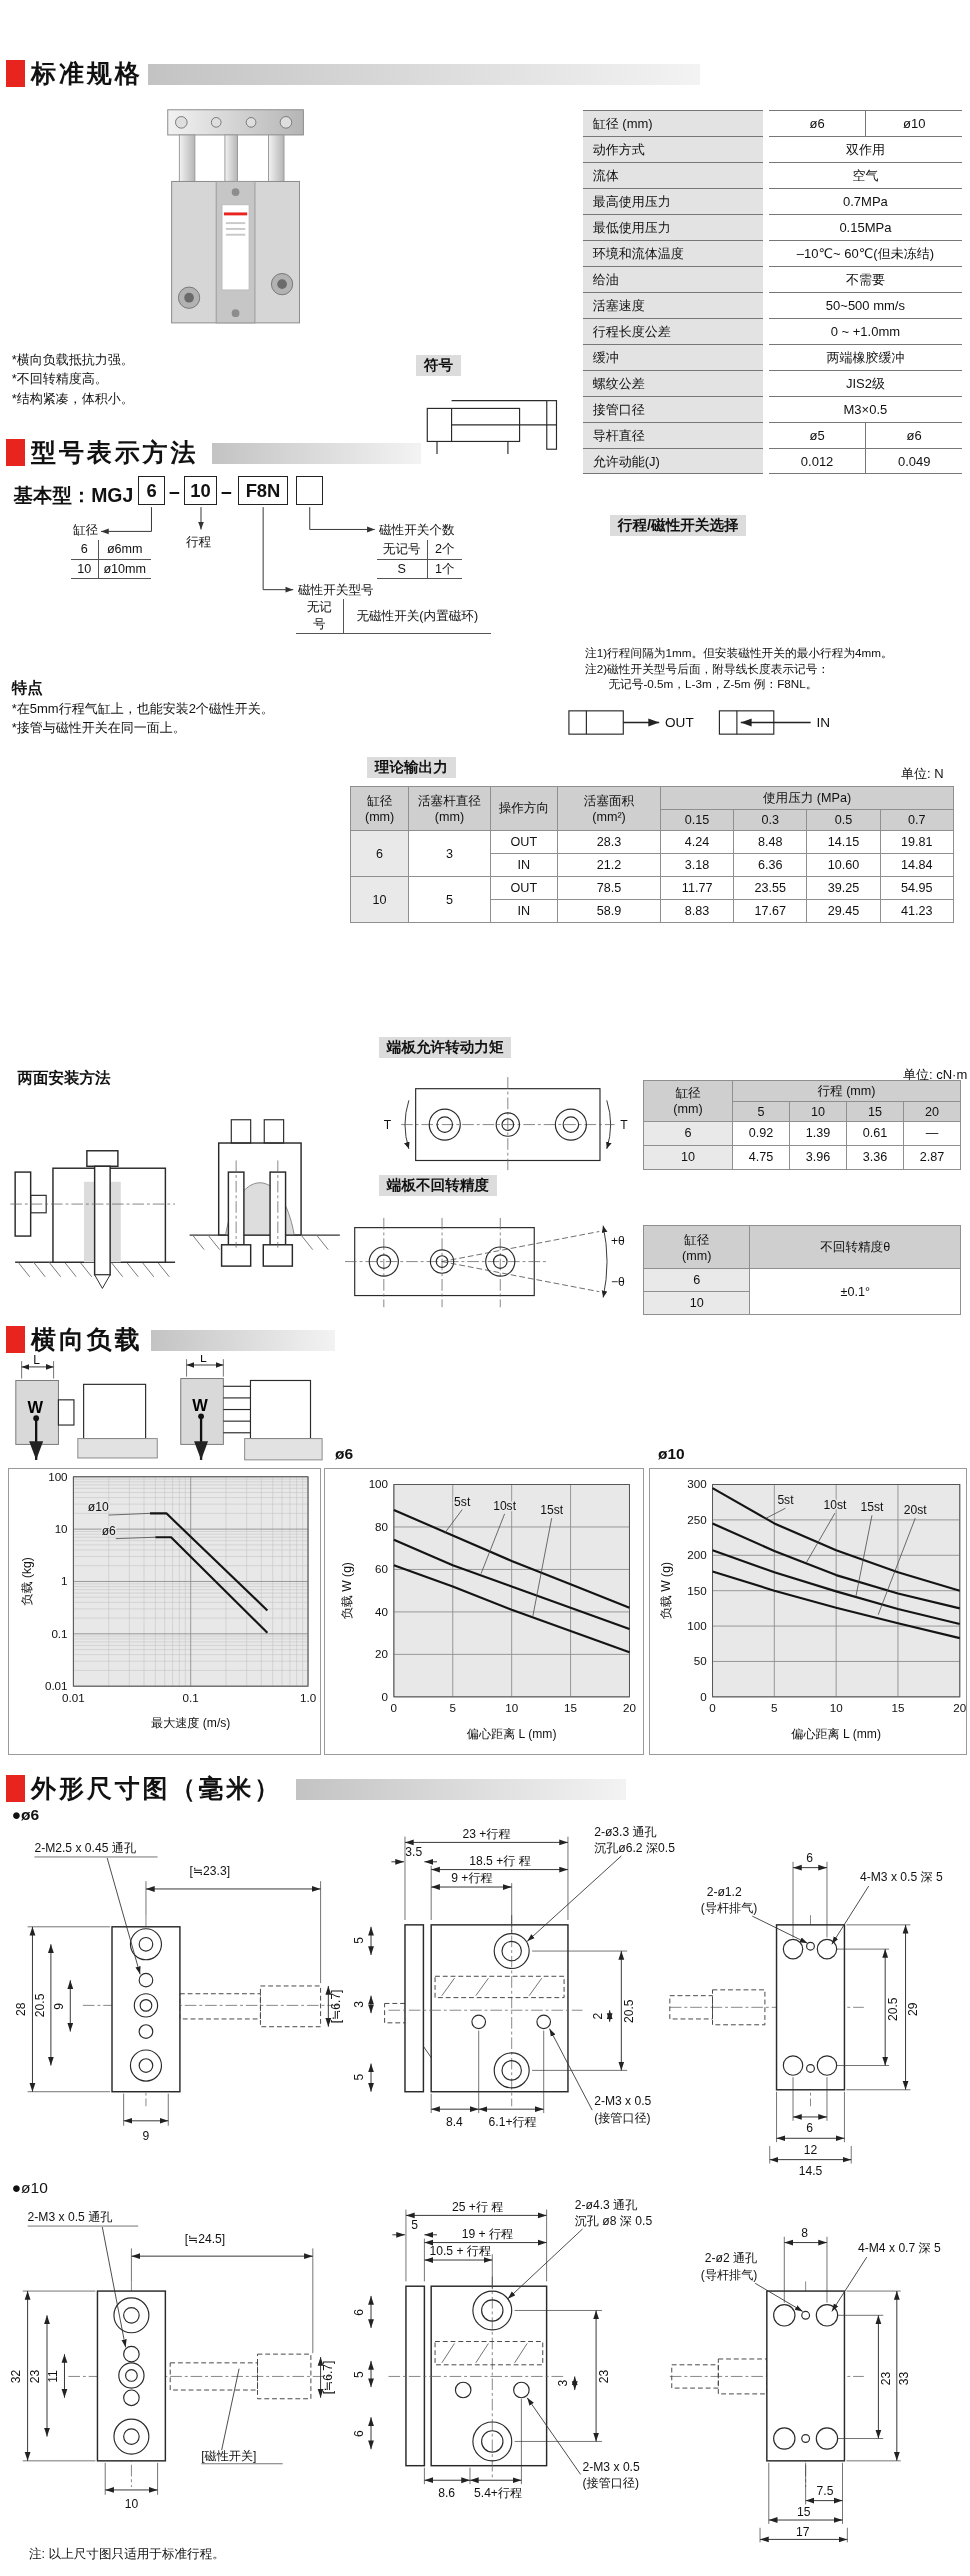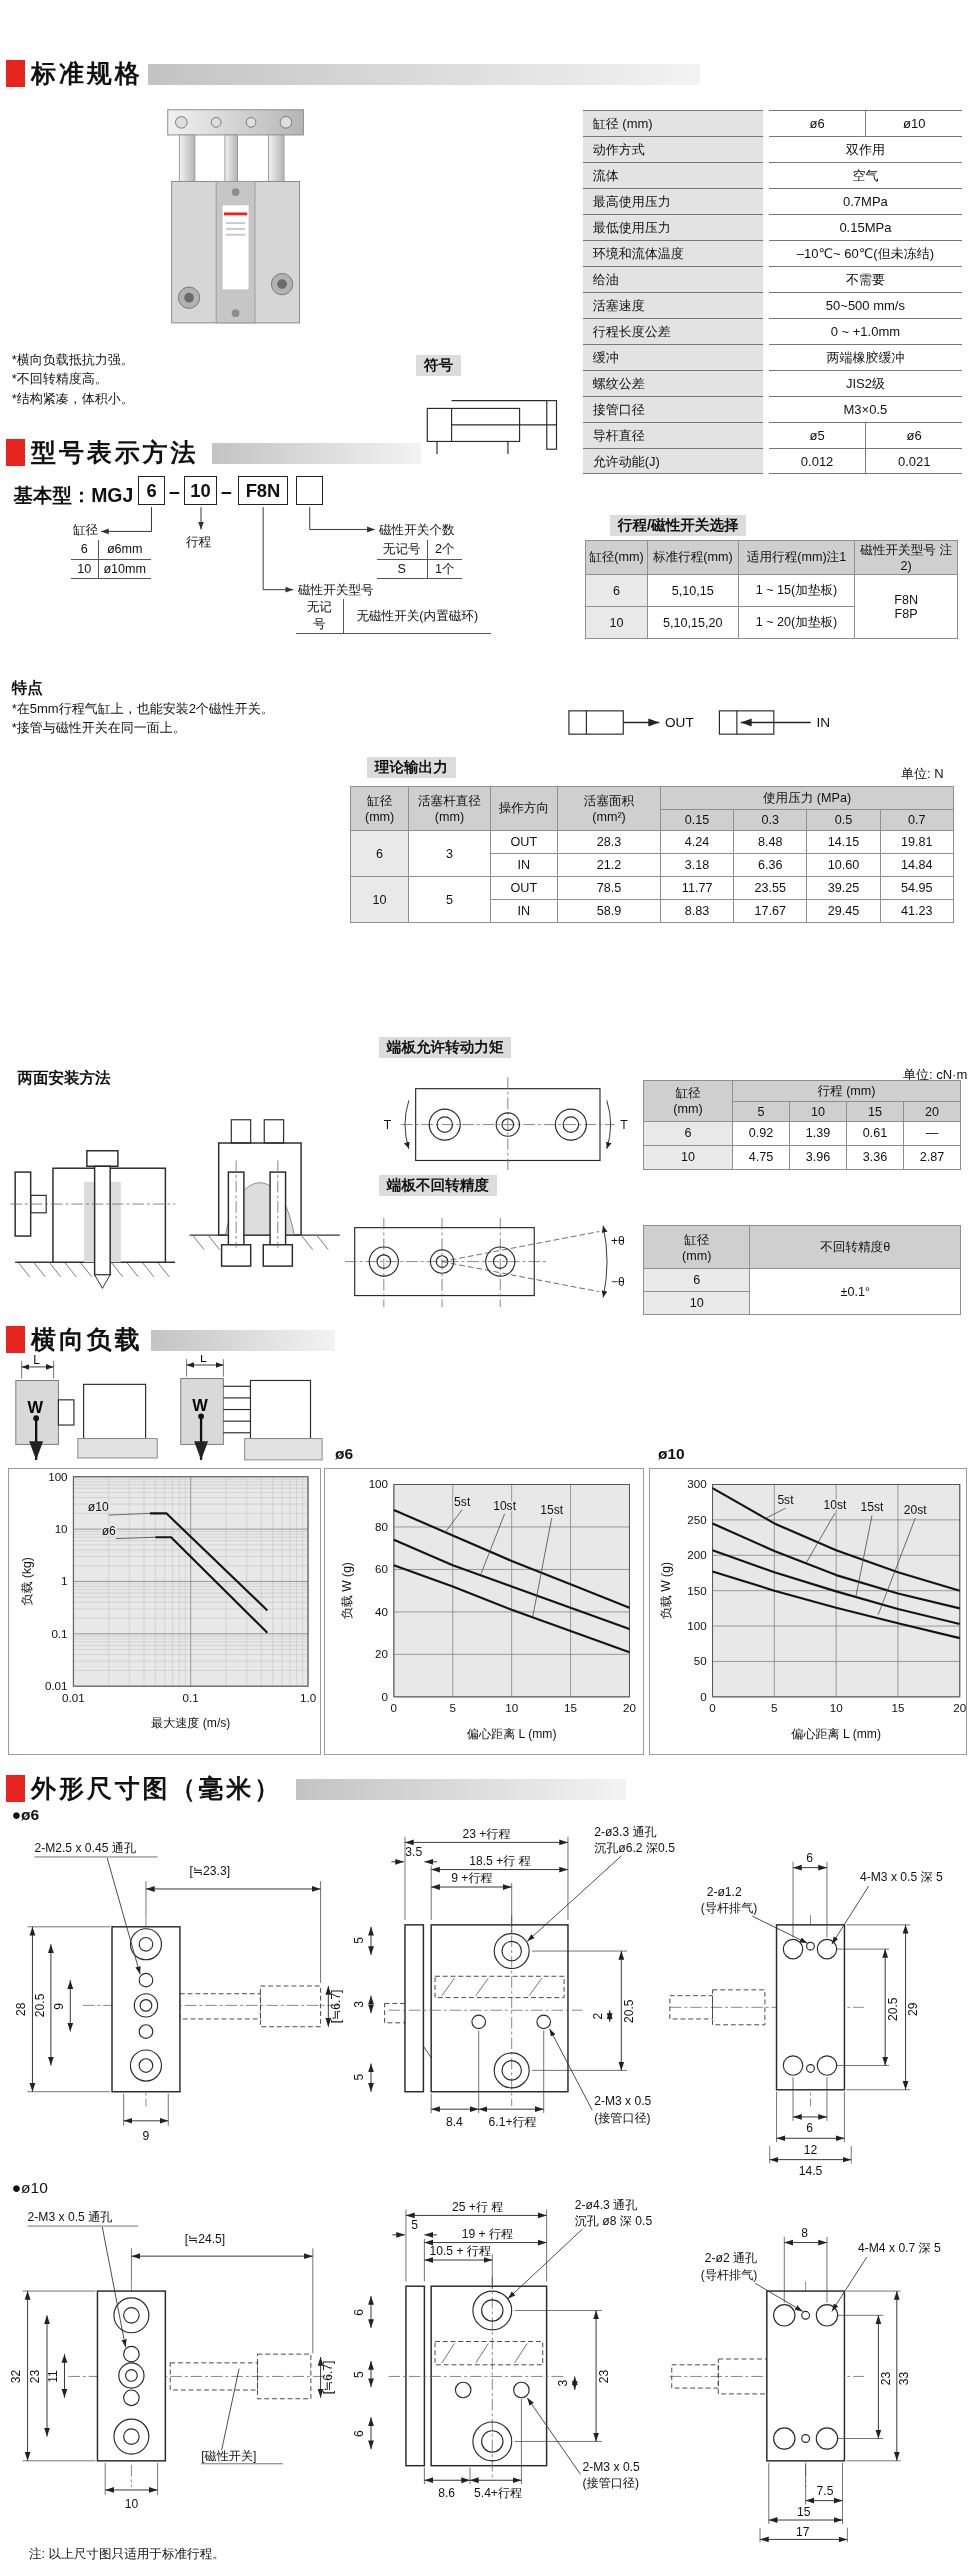--- a/index.html
+++ b/index.html
@@ -183,21 +183,21 @@
         <div class="lbl">导杆直径</div>
         <div class="val">
           <div class="half">ø5</div>
           <div class="half r">ø6</div>
         </div>
       </div>
     <div class="sr last">
         <div class="lbl">允许动能(J)</div>
         <div class="val">
           <div class="half">0.012</div>
-          <div class="half r">0.021</div>
+          <div class="half r">0.049</div>
         </div>
       </div>
   </div>
 
   <div class="abs sec-sq" style="left:5.8px;top:439px"></div>
   <div class="abs sec-t" style="left:31px;top:439px">型号表示方法</div>
   <div class="abs gradbar" style="left:212px;top:443px;width:209px"></div>
 
   <div class="abs" style="left:13.6px;top:482px;font-size:19.4px;font-weight:bold">基本型：MGJ</div>
   <div class="abs codebox" style="left:138px;top:476px;width:27px;height:29px">6</div>
@@ -258,42 +258,25 @@
   </tbody>
     </table>
 
   <div class="abs plain-t" style="left:11.7px;top:678px">特点</div>
   <div class="abs feat" style="left:11.7px;top:699px">
     <div>*在5mm行程气缸上，也能安装2个磁性开关。</div>
     <div>*接管与磁性开关在同一面上。</div>
   </div>
 
   <div class="abs hl" style="left:610px;top:515px">行程/磁性开关选择</div>
-  <table class="gt abs" style="left:585px;top:540px;width:373px">
-    <tbody>
-        <tr style="height:33px">
-      <th style="width:62px">缸径(mm)</th>
-      <th style="width:91px">标准行程(mm)</th>
-      <th style="width:117px">适用行程(mm)注1</th>
-      <th style="width:103px">磁性开关型号 注2)</th>
-    </tr>
-    <tr style="height:32px">
-      <td class="shade">6</td>
-          <td>5,10,15</td>
-          <td>1 ~ 15(加垫板)</td>
-      <td rowspan="2" class="pre">F8N
-F8P</td>
-    </tr>
-    <tr style="height:32px">
-      <td class="shade">10</td>
-          <td>5,10,15,20</td>
-          <td>1 ~ 20(加垫板)</td>
-    </tr>
-  </tbody>
-    </table>
+  <div class="abs note" style="left:585px;top:645px">
+    <div>注1)行程间隔为1mm。但安装磁性开关的最小行程为4mm。</div>
+    <div>注2)磁性开关型号后面，附导线长度表示记号：</div>
+    <div>　　无记号-0.5m，L-3m，Z-5m 例：F8NL。</div>
+  </div>
 
   <svg class="abs" style="left:566px;top:702px" width="301" height="41" viewBox="0 0 310 42">
     <defs>
         <marker id="arO" markerWidth="9" markerHeight="8" refX="8" refY="3.5" orient="auto-start-reverse">
           <path d="M0,0.5 L8,3.5 L0,6.5 z" fill="#222"></path>
         </marker>
       </defs>
     <rect x="3" y="9" width="56" height="24" class="h1"></rect>
       <line x1="21" y1="9" x2="21" y2="33" class="h1"></line>
     <line x1="59" y1="21" x2="96" y2="21" stroke="#222" stroke-width="1.4" marker-end="url(#arO)"></line>

